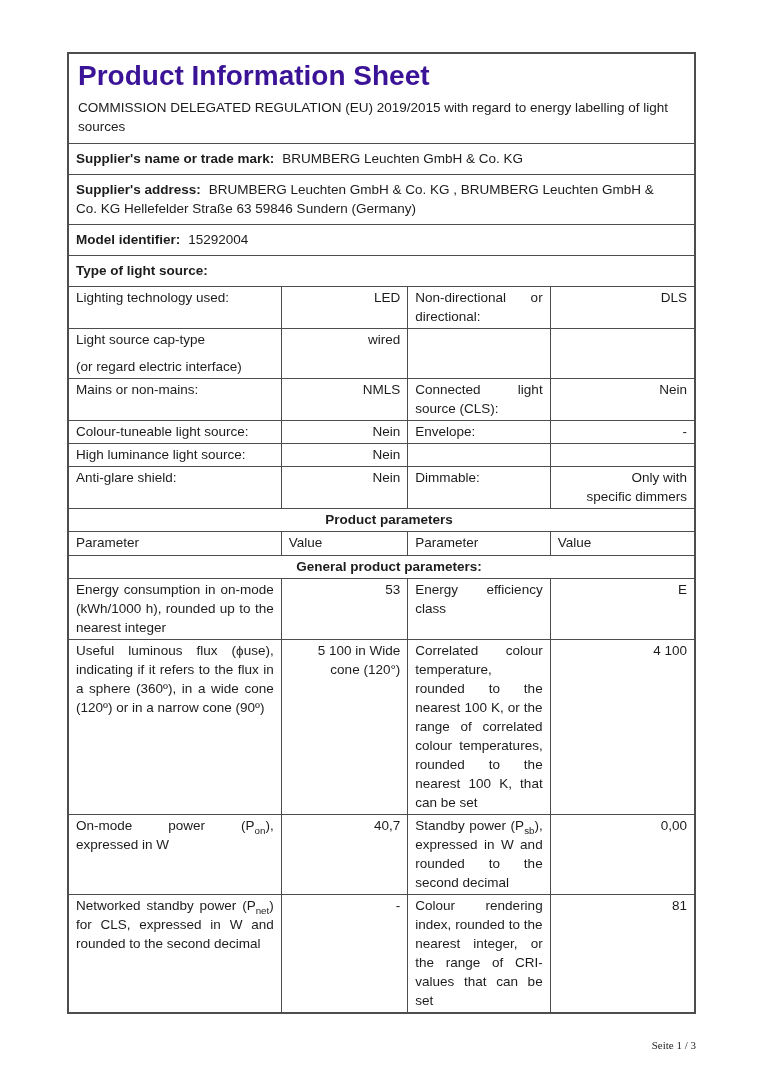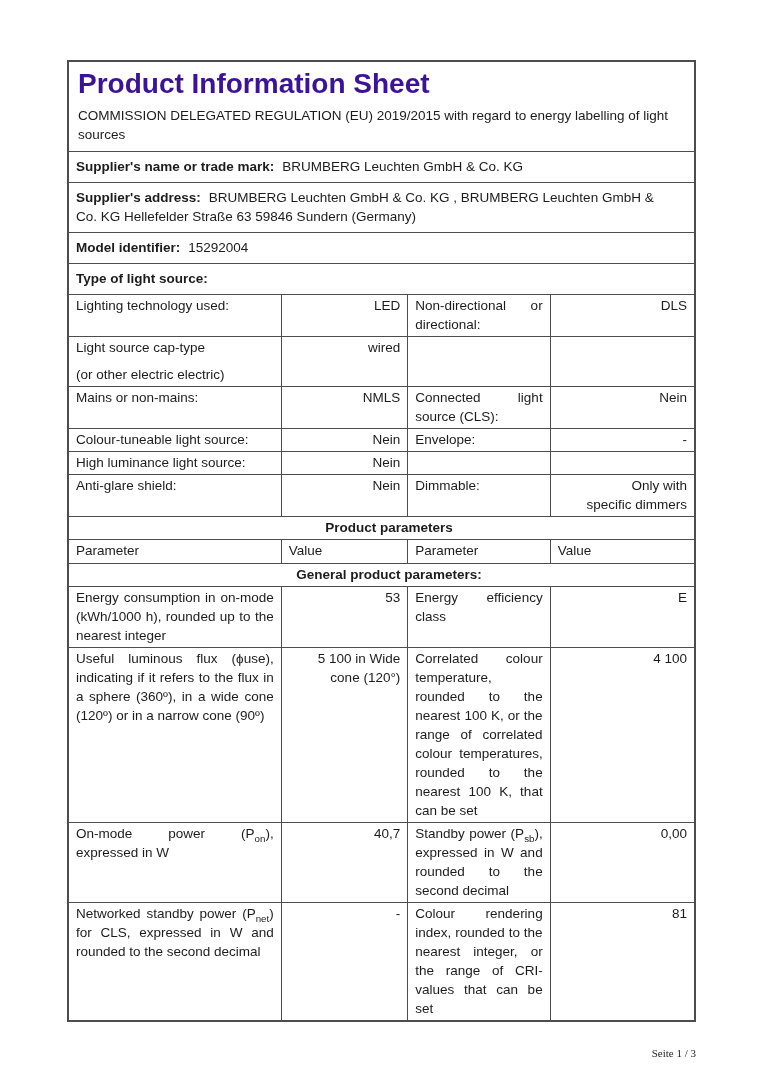--- a/index.html
+++ b/index.html
@@ -14,21 +14,21 @@
     width: 764px;
     height: 1080px;
     background: #ffffff;
     font-family: "Liberation Sans", sans-serif;
     color: var(--text-color);
     overflow: hidden;
   }
   .doc {
     position: absolute;
     left: 67px;
-    top: 60px;
+    top: 52px;
     width: 629px;
   }
   table.info-table {
     width: 100%;
     border-collapse: collapse;
     table-layout: fixed;
     border: 2px solid var(--border-color);
     font-size: 13.5px;
     line-height: 19px;
   }
@@ -113,21 +113,21 @@
             <td class="param-cell">
               <div class="para">Non-directional or directional:</div>
             </td>
             <td class="value-cell">
               <div class="para">DLS</div>
             </td>
           </tr>
           <tr>
             <td class="param-cell">
               <div class="para">Light source cap-type</div>
-              <div class="para">(or other electric electric)</div>
+              <div class="para">(or regard electric interface)</div>
             </td>
             <td class="value-cell">
               <div class="para">wired</div>
             </td>
             <td class="param-cell">
               <div class="para"></div>
             </td>
             <td class="value-cell">
               <div class="para"></div>
             </td>

